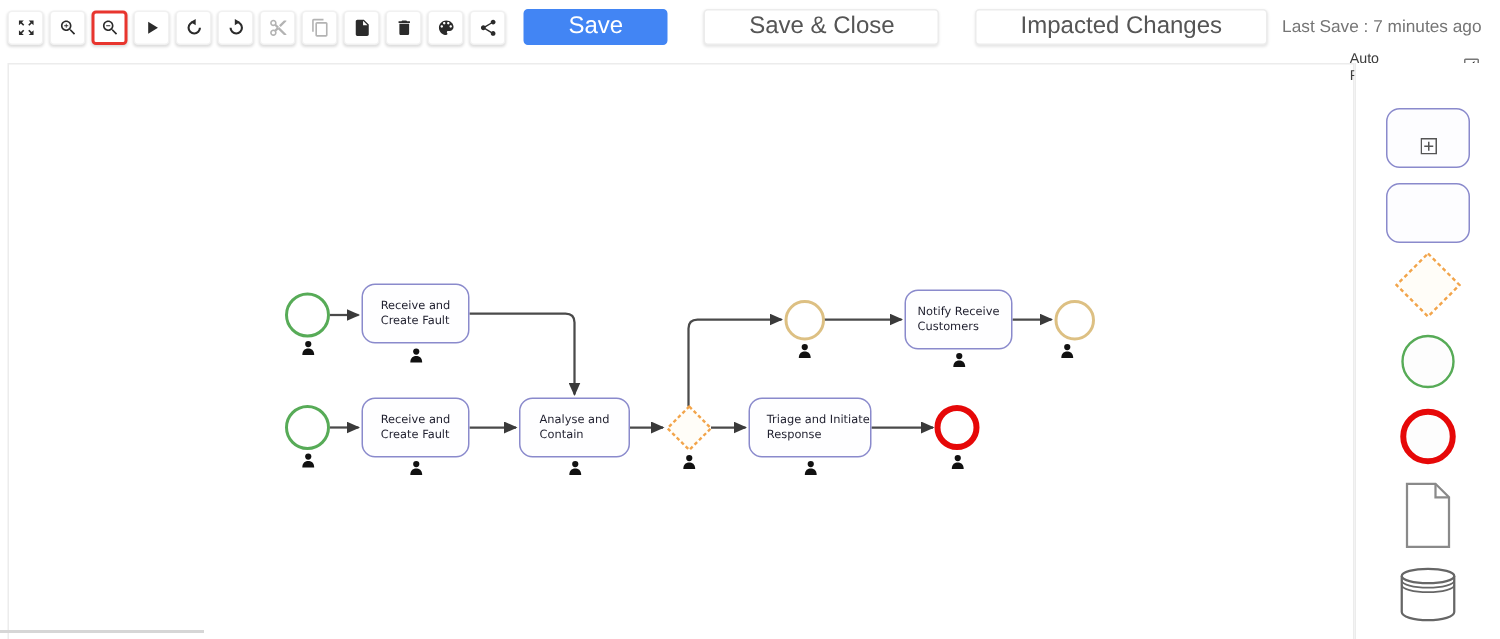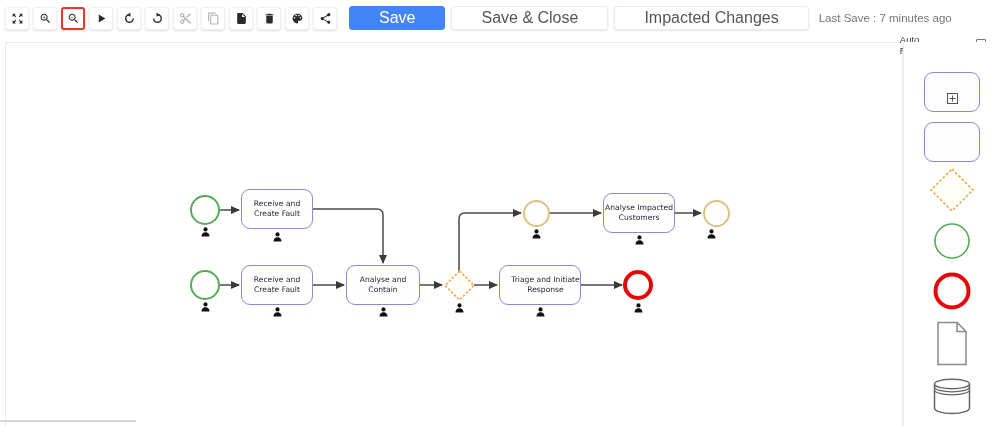--- a/index.html
+++ b/index.html
@@ -13,30 +13,30 @@
             justify-content:center; background:#fff; border:1px solid #f1f1f1;
             border-radius:3px; box-shadow:0 1px 2px rgba(0,0,0,.14); color:#2b2b2b;
             cursor:pointer; flex:0 0 auto; }
   .tb-btn svg { width:13px; height:13px; display:block; }
   .tb-btn.disabled { color:#b3b3b3; }
   .tb-btn.highlighted { border:2px solid #e8352e; }
   .btn { height:24px; display:flex; align-items:center; font-size:16px;
          border-radius:3px; cursor:pointer; padding:0 29px; flex:0 0 auto; }
   .btn-primary { background:#4285f4; color:#fff; border:1px solid #4285f4; margin-left:8px; }
   .btn-plain { background:#fff; color:#555; border:1px solid #ececec;
-               box-shadow:0 1px 2px rgba(0,0,0,.10); margin-left:6px; }
+               box-shadow:0 1px 2px rgba(0,0,0,.10); margin-left:24px; }
   .last-save { font-size:11.5px; color:#757575; margin-left:10px; }
 
   
   .canvas { position:absolute; left:5px; top:42px; width:898px; height:395px;
             background:#fff; border:1px solid #ececec; }
   .edge-stub { position:absolute; left:0; top:420px; width:136px; height:2px; background:#d6d6d6; }
 
   .node-task { position:absolute; display:flex; align-items:center; justify-content:center;
-               text-align:center; background:#fefeff; border:1.4px solid #8a8acc;
+               background:#fefeff; border:1.4px solid #8a8acc;
                border-radius:9px; cursor:pointer; }
   .task-label { font-size:7.6px; line-height:1.3; color:#1f1f2e; white-space:pre-line;
                 font-family:"DejaVu Sans", sans-serif; }
   .evt { position:absolute; border-radius:50%; background:#fff; cursor:pointer; }
   .evt-start { width:30px; height:30px; border:2px solid #57ab57; }
   .evt-mid   { width:27px; height:27px; border:2.6px solid #ddc083; }
   .evt-end   { width:30px; height:30px; border:4px solid #e60808; }
   .gw { position:absolute; cursor:pointer; }
   .person { position:absolute; width:9px; height:10px; }
   .person svg { display:block; width:9px; height:10px; fill:#111; }
@@ -185,21 +185,21 @@
   </div>
   <div class="node-task" style="left:235px; top:222px; width:72px; height:40px;">
     <span class="task-label">Receive and
 Create Fault</span>
   </div>
   <div class="node-task" style="left:340px; top:222px; width:74px; height:40px;">
     <span class="task-label">Analyse and
 Contain</span>
   </div>
   <div class="node-task" style="left:597px; top:150px; width:72px; height:40px;">
-    <span class="task-label">Analyse Impacted
+    <span class="task-label">Notify Receive
 Customers</span>
   </div>
   <div class="node-task" style="left:493px; top:222px; width:82px; height:40px;padding-left:11px;">
     <span class="task-label">Triage and Initiate
 Response</span>
   </div>
 
   <svg class="gw" style="left:438px; top:227px;" width="31" height="31">
     <polygon points="15.5,1 30,15.5 15.5,30 1,15.5" fill="#fffdf8" stroke="#f2a44a" stroke-width="1.6" stroke-dasharray="2.4,1.8"></polygon>
   </svg>

